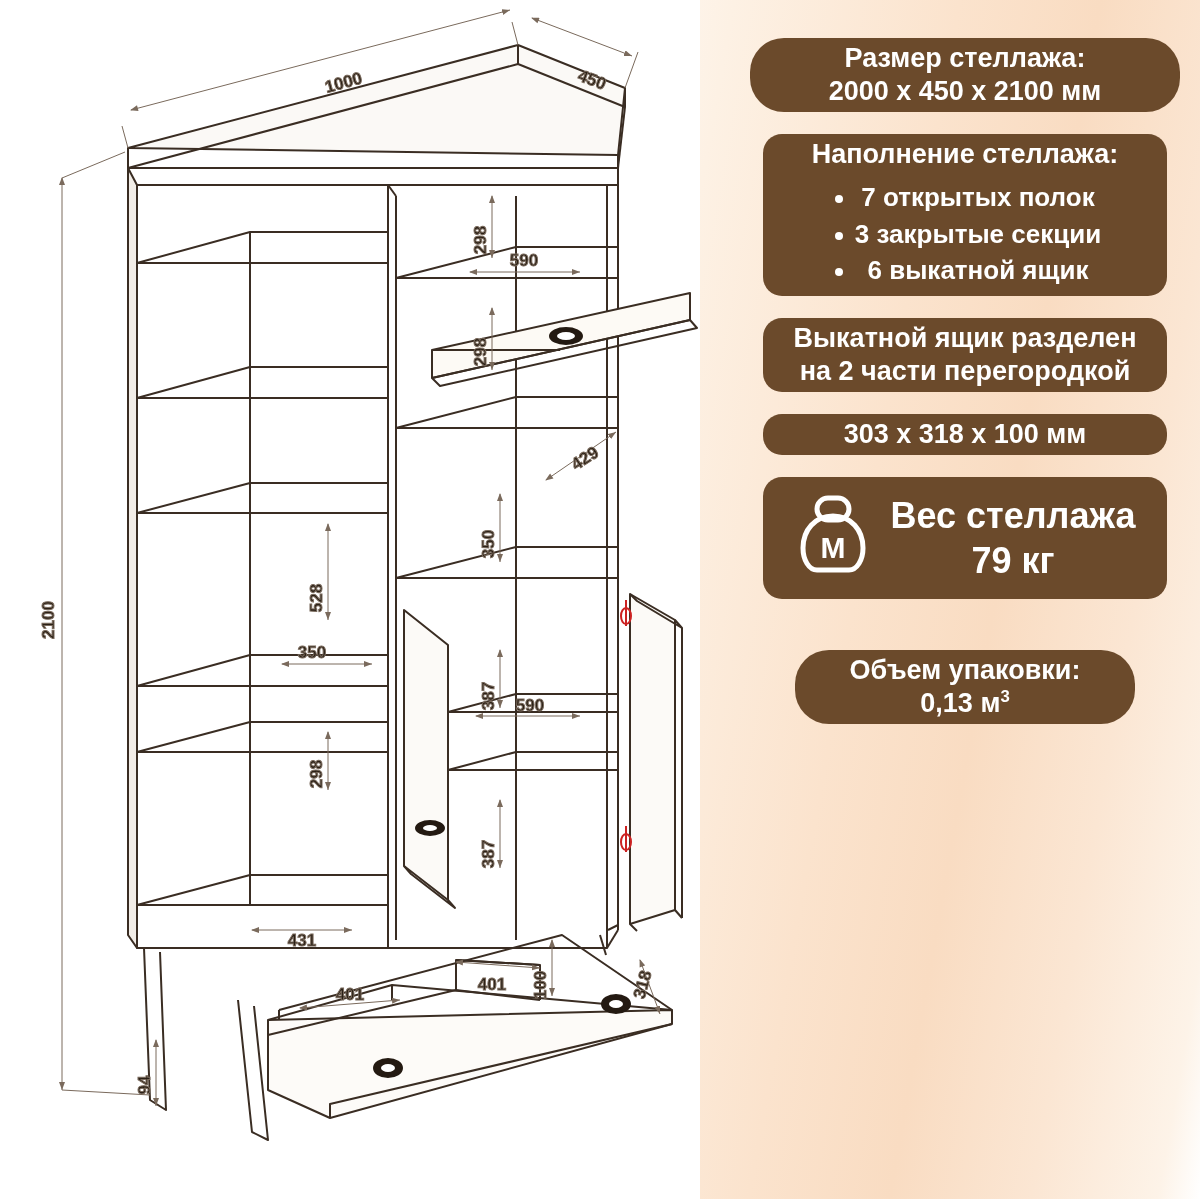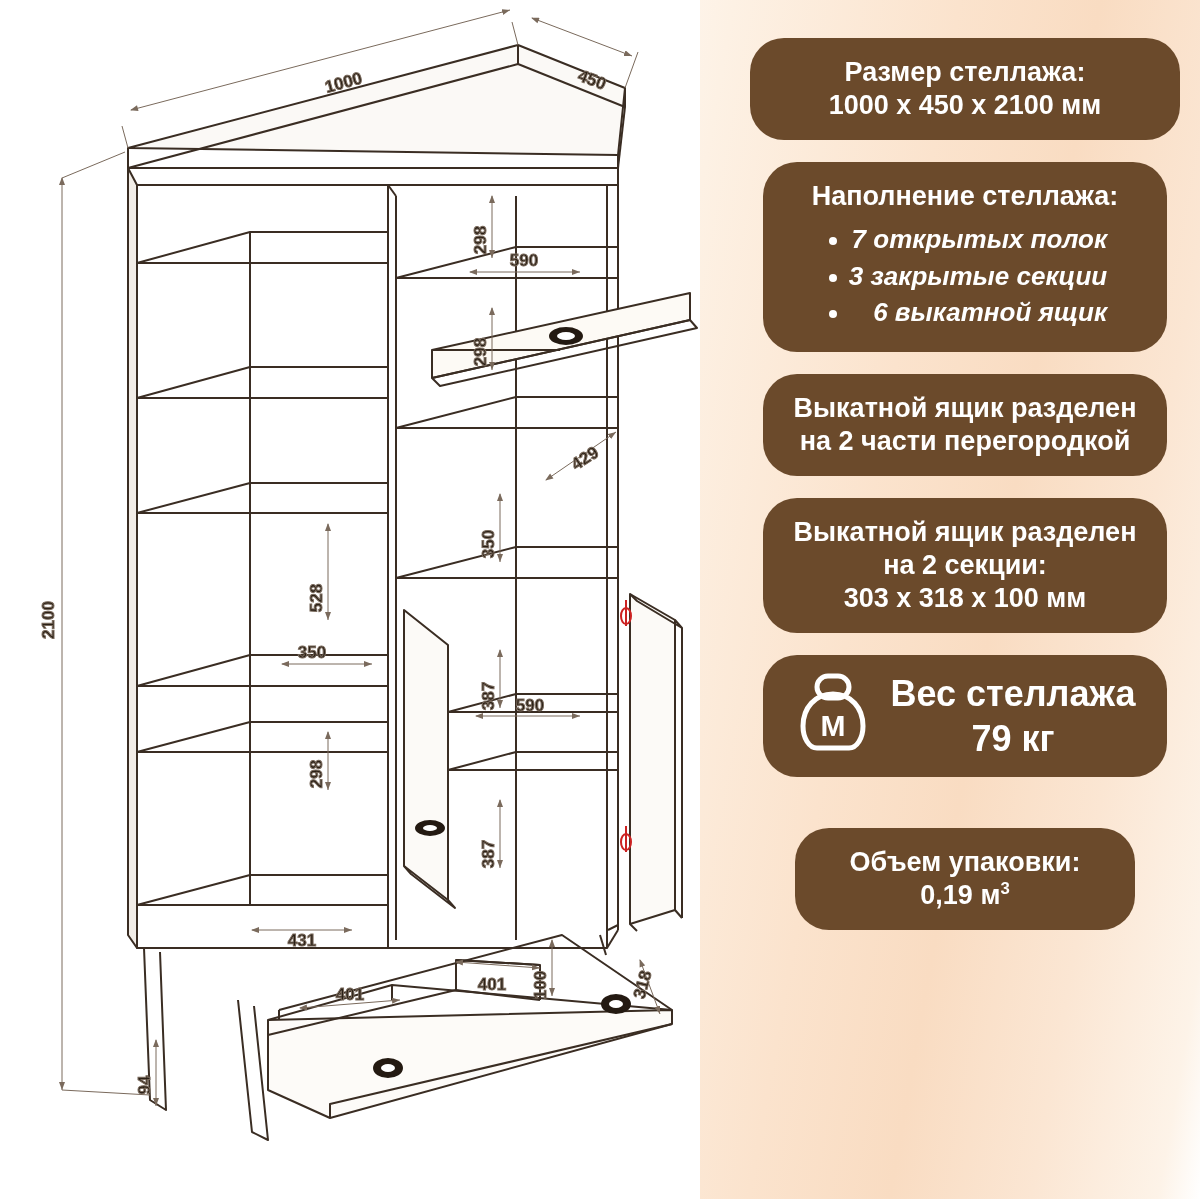--- a/index.html
+++ b/index.html
@@ -26,50 +26,49 @@
   
   #info-col{
     position:absolute;left:742px;top:38px;width:446px;
     display:flex;flex-direction:column;gap:22px;
     align-items:center;
   }
   .card{
     background:#6b4a2b;
     color:#ffffff;
     border-radius:34px;
-    padding:18px 26px;
+    padding:4px 26px;
     box-sizing:border-box;
     text-align:center;
     font-size:27px;
     line-height:1.22;
     font-weight:bold;
     width:100%;
   }
   .card-title{display:block;}
   ul.bullets{
-    margin:6px 0 0 0;padding:0;list-style:none;text-align:right;
+    margin:6px 0 0 0;padding:0;list-style:none;text-align:center;
     display:inline-block;
-    font-style:italic;
   }
   ul.bullets li{
     position:relative;padding-left:26px;margin:5px 0;font-size:26px;font-weight:bold;
   }
   ul.bullets li:before{
     content:"";position:absolute;left:6px;top:13px;width:8px;height:8px;border-radius:50%;
     background:#ffffff;
   }
   .weight-card{
     display:flex;align-items:center;justify-content:center;gap:20px;
     padding:16px 20px;
   }
   .weight-icon{flex:0 0 auto;}
   .weight-text{font-size:36px;line-height:1.25;font-weight:bold;text-align:center;}
   sup{font-size:0.62em;vertical-align:super;}
   .w-340{width:340px;margin-top:29px;}
-  .w-400{width:404px;}
+  .w-400{width:404px;border-radius:19px;}
   .w-430{width:430px;}
 </style>
 </head>
 <body>
 
 <div id="bg-peach"></div>
 <div id="bg-white-left"></div>
 
 <div id="drawing">
 <svg width="740" height="1199" viewBox="0 0 740 1199" xmlns="http://www.w3.org/2000/svg">
@@ -271,56 +270,55 @@
     <line x1="300" y1="1008" x2="400" y2="1000" marker-start="url(#arS)" marker-end="url(#ar)"></line>
     <text x="350" y="1000" fill="#2a2016" text-anchor="middle">401</text>
   </g>
 </svg>
 </div>
 
 <div id="info-col">
 
   <div class="card w-430">
     <span class="card-title">Размер стеллажа:</span>
-    <span class="card-title">1000 x 450 x 2100 мм</span>
+    <span class="card-title">2000 x 450 x 2100 мм</span>
   </div>
 
   <div class="card w-400">
     <span class="card-title">Наполнение стеллажа:</span>
     <ul class="bullets">
       <li>7 открытых полок</li>
       <li>3 закрытые секции</li>
       <li>6 выкатной ящик</li>
     </ul>
   </div>
 
   <div class="card w-400">
     <span class="card-title">Выкатной ящик разделен на 2 части перегородкой</span>
   </div>
 
   <div class="card w-400">
-    <span class="card-title">Выкатной ящик разделен на 2 секции:</span>
     <span class="card-title">303 x 318 x 100 мм</span>
   </div>
 
   <div class="card weight-card w-400">
     <span class="weight-icon">
       <svg width="76" height="80" viewBox="0 0 76 80" fill="none" xmlns="http://www.w3.org/2000/svg">
         <rect x="22" y="4" width="32" height="22" rx="11" stroke="#ffffff" stroke-width="5"></rect>
         <path d="M38 22C20 22 8 36 8 54c0 12 6 22 14 22h32c8 0 14-10 14-22 0-18-12-32-30-32z" stroke="#ffffff" stroke-width="5" stroke-linejoin="round"></path>
         <text x="38" y="64" fill="#ffffff" font-family="'Liberation Sans', sans-serif" font-size="30" font-weight="bold" text-anchor="middle">M</text>
       </svg>
     </span>
     <span class="weight-text">
       <span>Вес стеллажа</span><br>
       <span>79 кг</span>
     </span>
   </div>
 
   <div class="card w-340">
     <span class="card-title">Объем упаковки:</span>
     <span class="card-title">
-      <span>0,19</span>
+      <span>0,13</span>
       <span>м</span><sup>3</sup>
     </span>
   </div>
 
 </div>
 
 </body></html>

